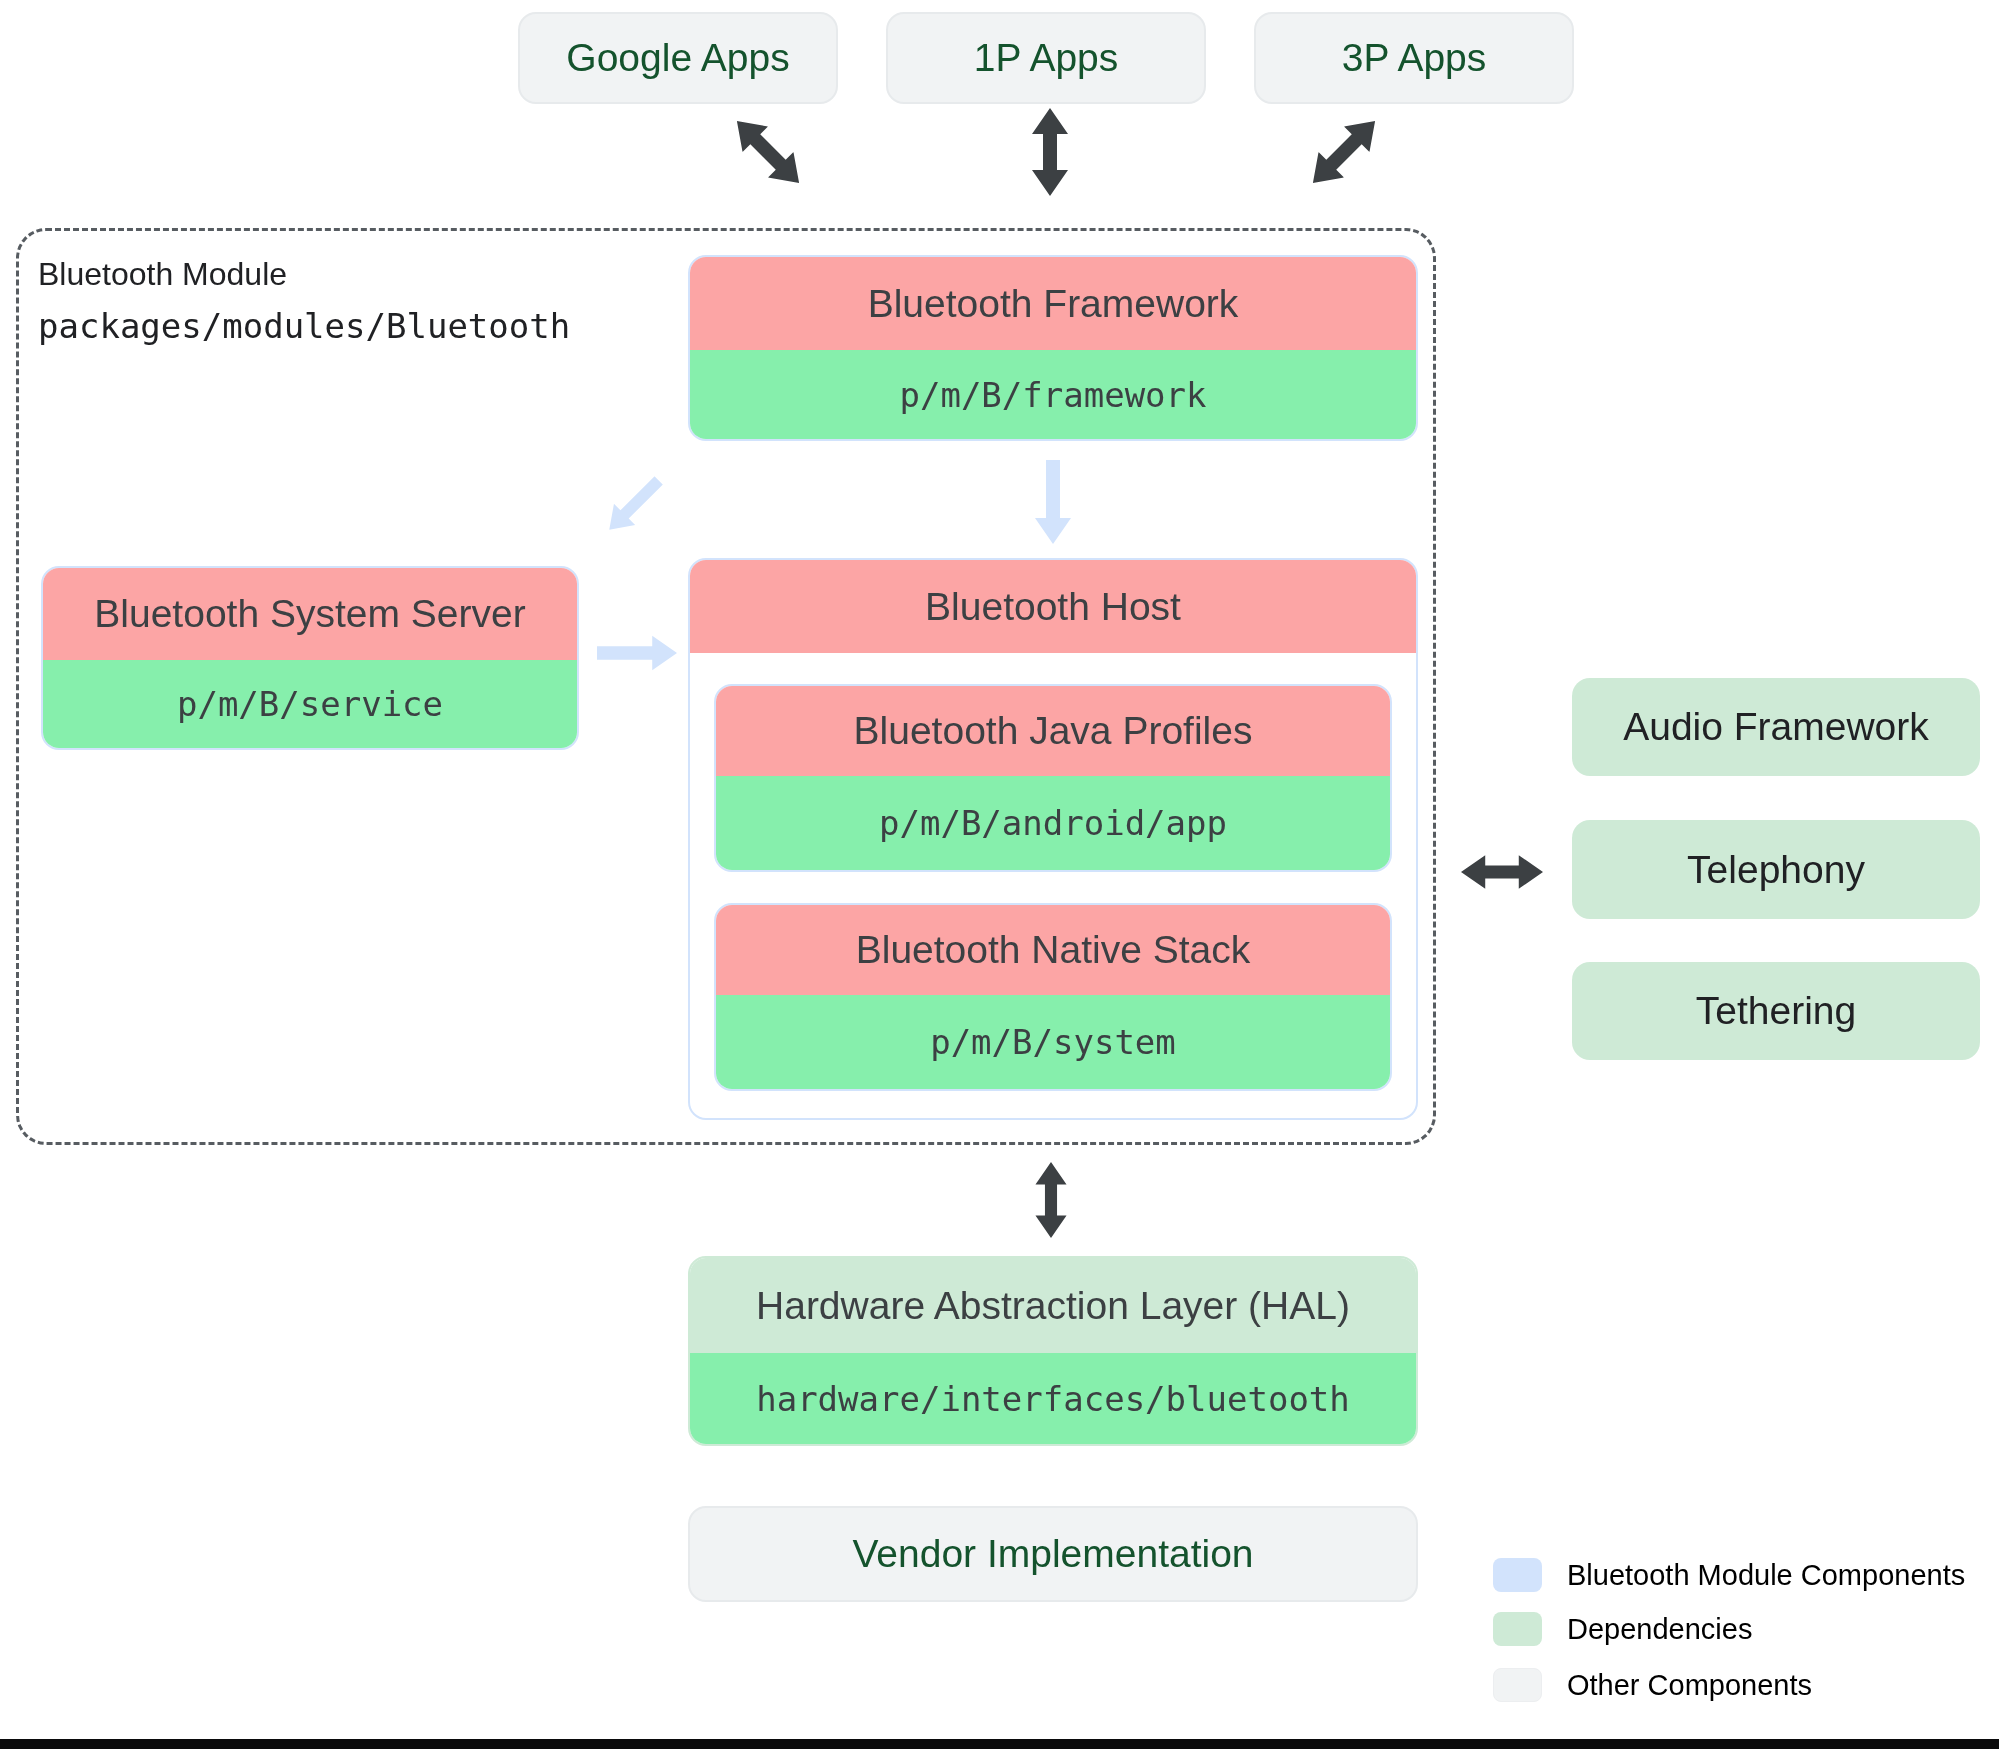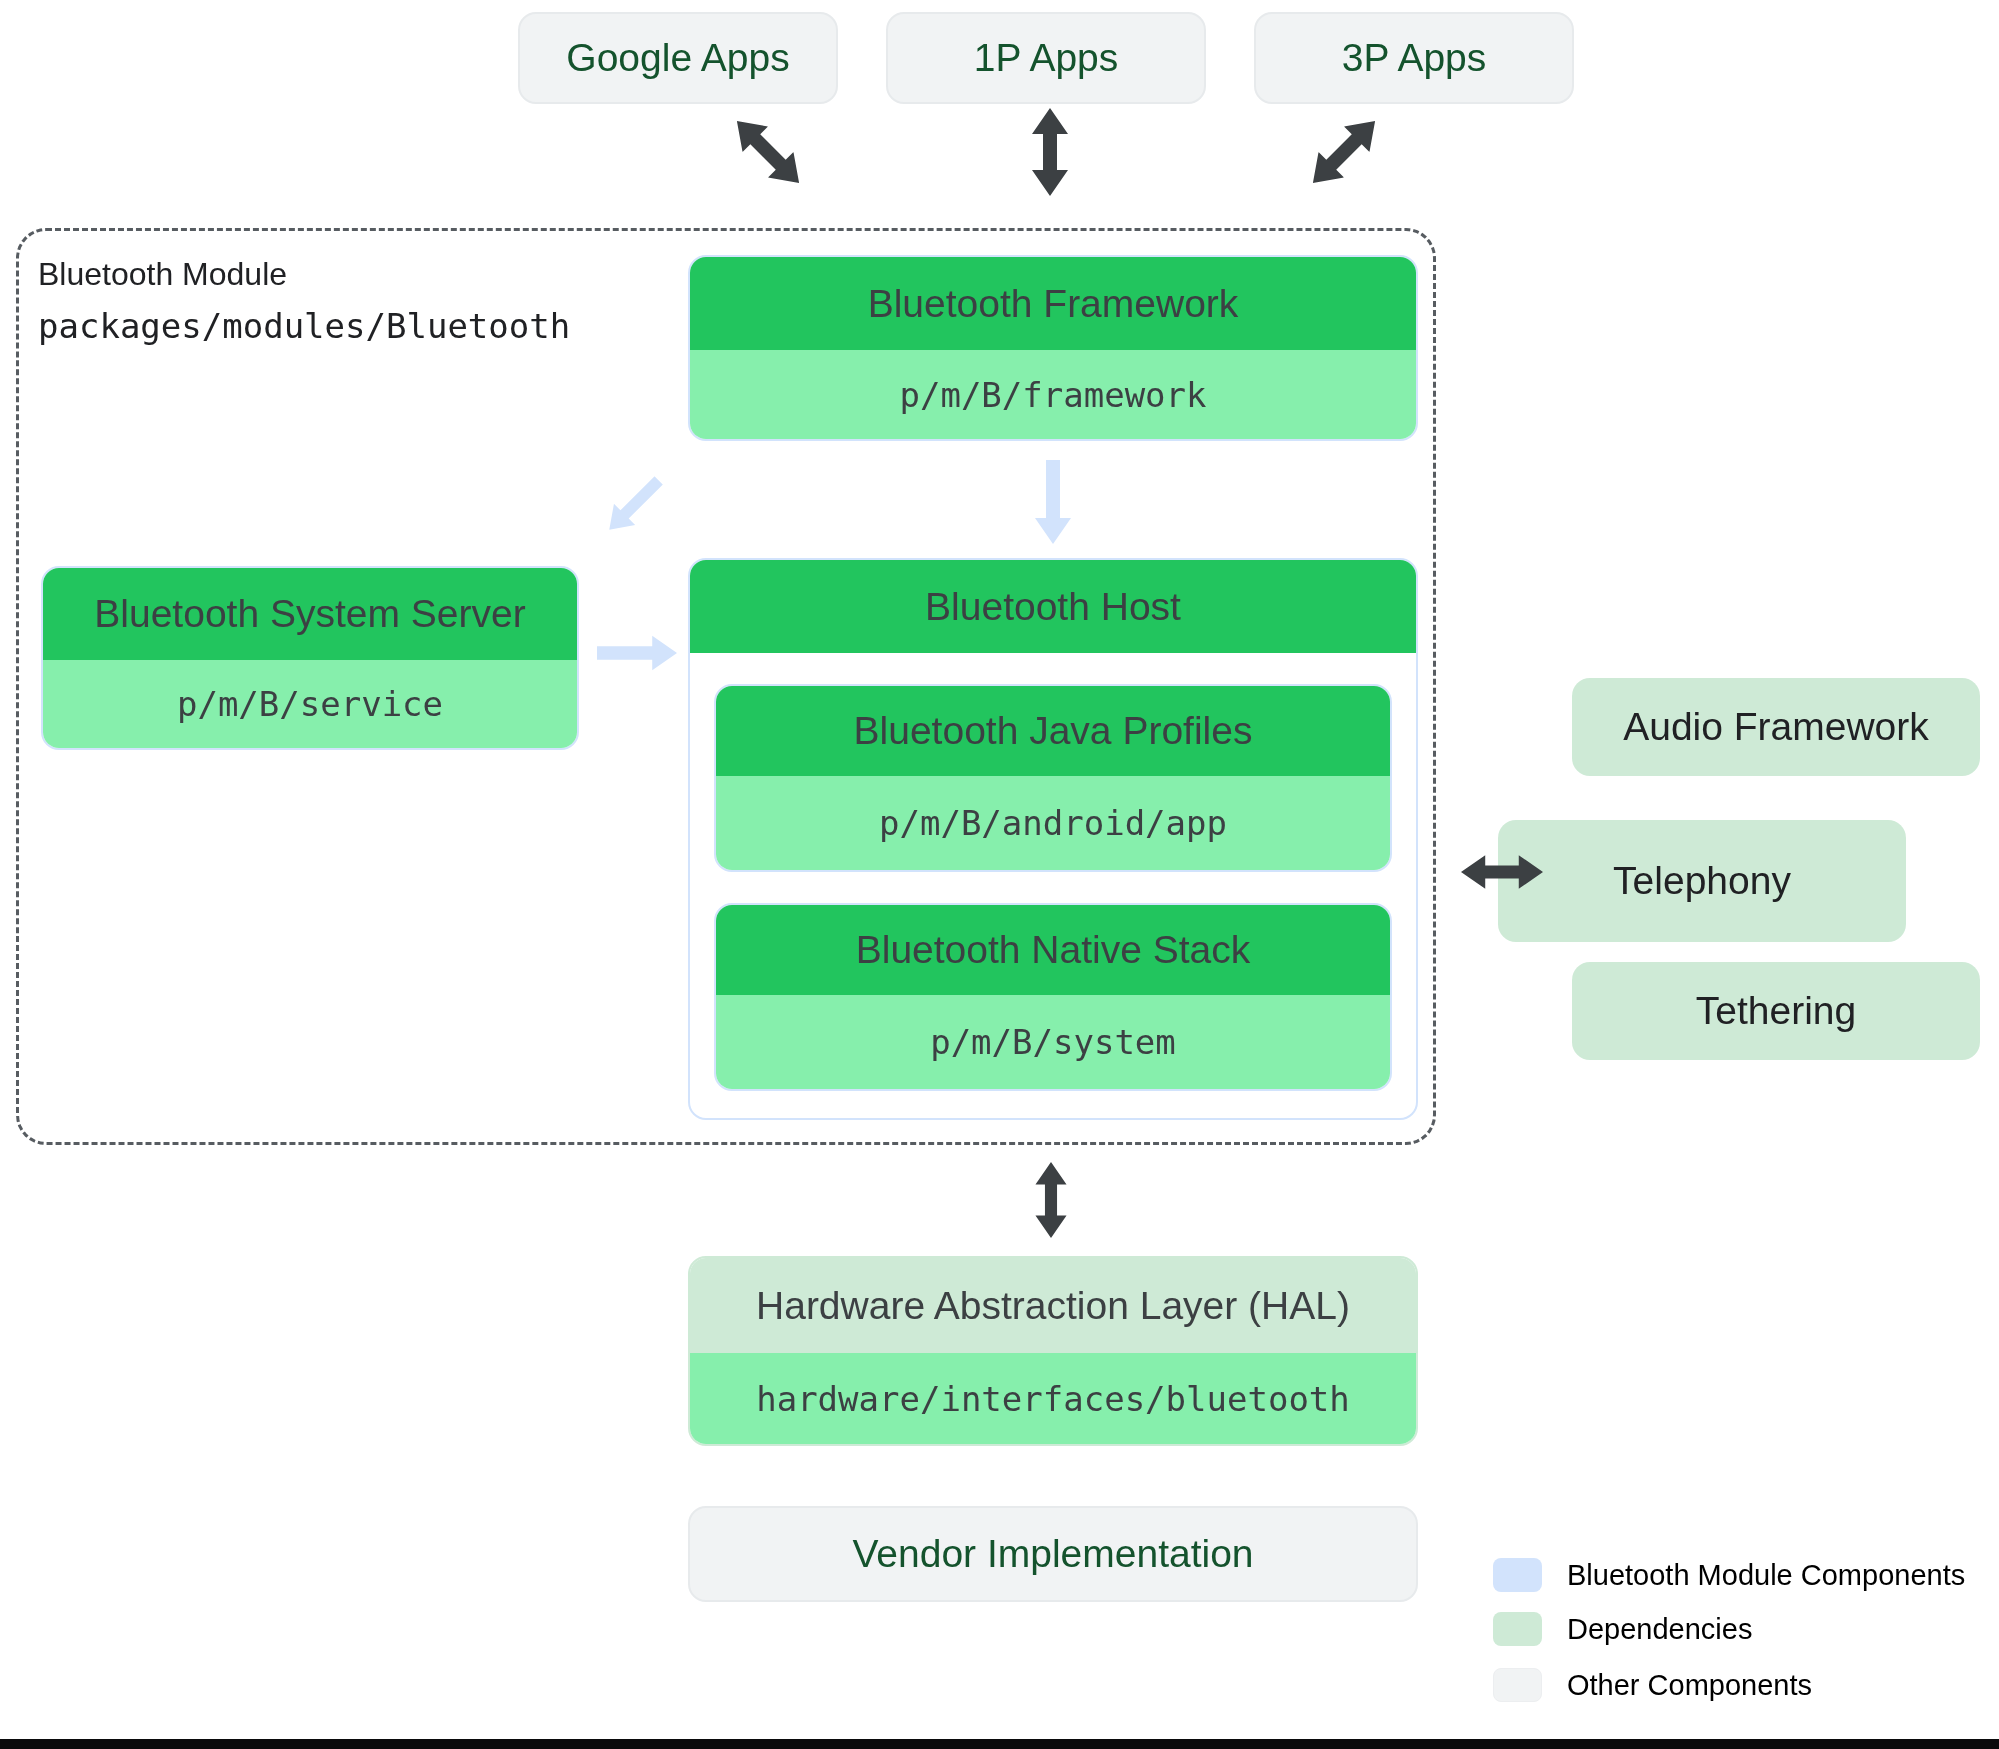--- a/index.html
+++ b/index.html
@@ -23,21 +23,21 @@
   
   .duo{
     position:absolute;background:#ffffff;border-radius:18px;overflow:hidden;
   }
   .duo.blue{border:2px solid #d2e3fc;}
   .duo.green{border:2px solid #ceead6;}
   .duo .hd{
     display:flex;align-items:center;justify-content:center;
     font-size:39px;color:#3c4043;
   }
-  .duo.blue .hd{background:#22c55e;text-align:center;}
+  .duo.blue .hd{background:#fca5a5;text-align:center;}
   .duo.green .hd{background:#ceead6;}
   .duo .bd{
     display:flex;align-items:center;justify-content:center;
     font-family:"DejaVu Sans Mono","Liberation Mono",monospace;
     font-size:34px;color:#3c4043;background:#86efac;
   }
   
   .dashed{
     position:absolute;left:16px;top:228px;width:1420px;height:917px;
     border:3px dashed #575c61;border-radius:30px;background:transparent;
@@ -136,21 +136,21 @@
       <span>Bluetooth Native Stack</span>
     </div>
     <div class="bd" style="height:94px">
       <span>p/m/B/system</span>
     </div>
   </div>
 
   <div class="dep" style="left:1572px;top:678px;width:408px;height:98px">
     <span>Audio Framework</span>
   </div>
-  <div class="dep" style="left:1498px;top:820px;width:408px;height:122px">
+  <div class="dep" style="left:1572px;top:820px;width:408px;height:99px">
     <span>Telephony</span>
   </div>
   <div class="dep" style="left:1572px;top:962px;width:408px;height:98px">
     <span>Tethering</span>
   </div>
 
   <svg class="arrow" style="left:1484px;top:831px;transform:rotate(90deg)" width="36" height="82" viewBox="0 0 36 88">
     <polygon class="fill-dark" points="18,0 36,26 25,26 25,62 36,62 18,88 0,62 11,62 11,26 0,26"></polygon>
   </svg>
 

